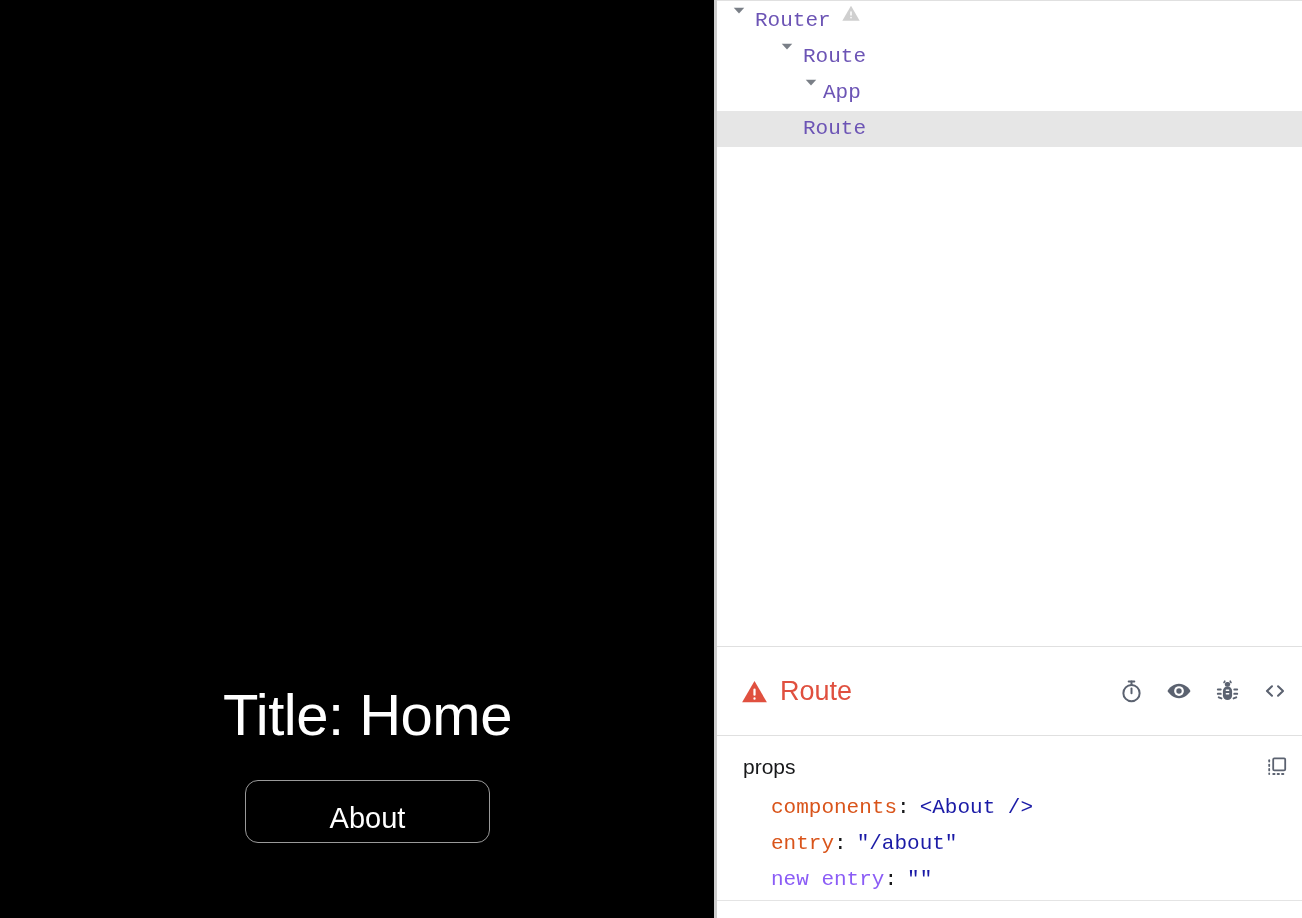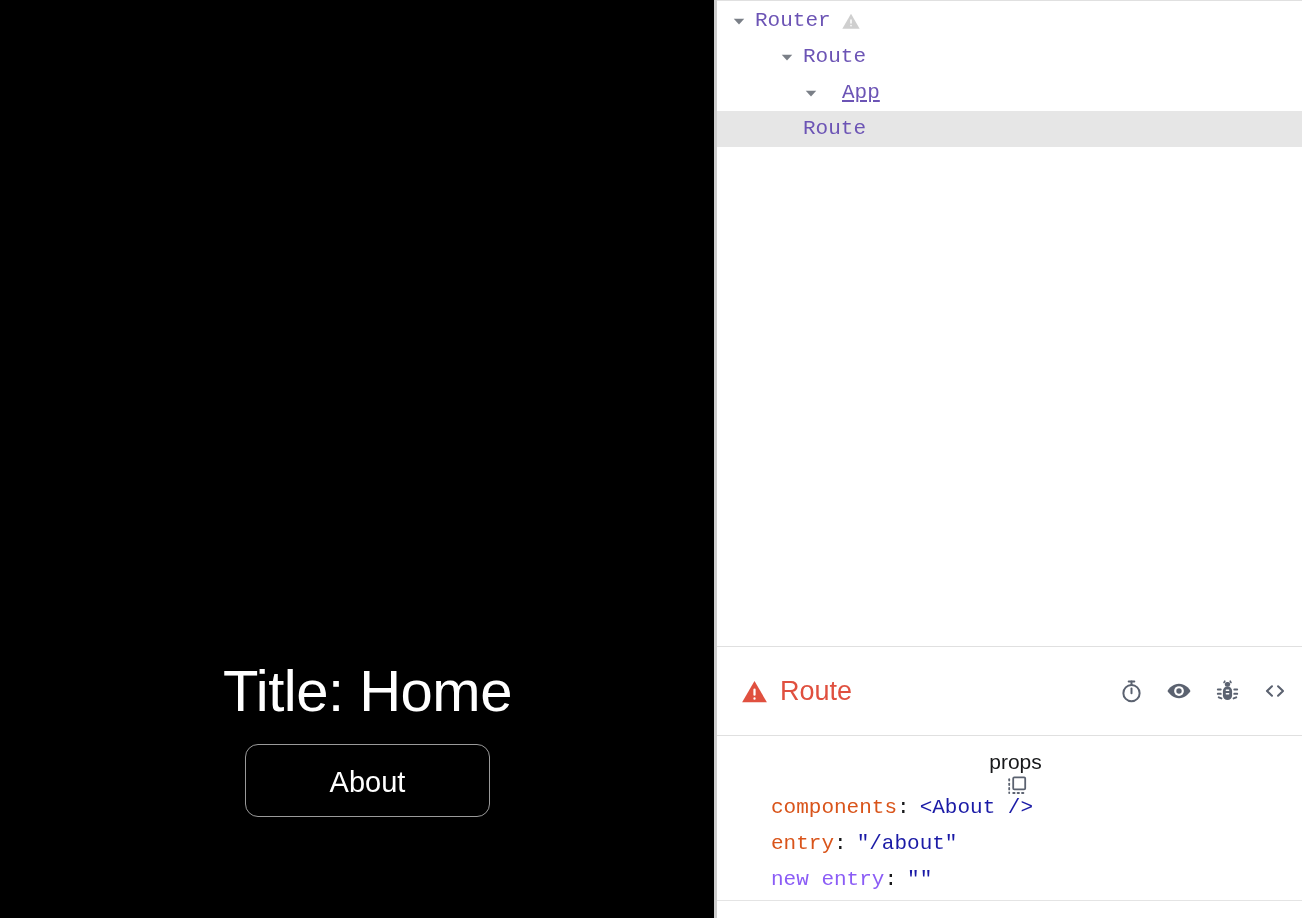--- a/index.html
+++ b/index.html
@@ -25,41 +25,41 @@
     height: 918px;
     background: #000000;
     position: relative;
     flex: 0 0 714px;
   }
 
   .app-content {
     position: absolute;
     left: 0;
     right: 0;
-    top: 656px;
+    top: 680px;
     display: flex;
     flex-direction: column;
     align-items: center;
     padding-left: 21px;
   }
 
   .app-title {
     color: #ffffff;
     font-family: "Liberation Sans", sans-serif;
     font-size: 58px;
     font-weight: 400;
     line-height: 70px;
     letter-spacing: -0.5px;
     white-space: nowrap;
   }
 
   .about-button {
-    margin-top: 18px;
+    margin-top: 30px;
     width: 245px;
-    height: 73px;
+    height: 63px;
     background: transparent;
     border: 1px solid #9a9a9a;
     border-radius: 13px;
     color: #ffffff;
     font-family: "Liberation Sans", sans-serif;
     font-size: 29px;
     font-weight: 400;
     line-height: 75px;
     text-align: center;
     cursor: pointer;
@@ -90,21 +90,21 @@
   .tree-panel {
     height: 645px;
     overflow: hidden;
     background: #ffffff;
     padding-top: 2px;
   }
 
   .tree-row {
     height: 36px;
     display: flex;
-    align-items: center;
+    align-items: flex-start;
     font-family: "Liberation Mono", monospace;
     font-size: 21px;
     line-height: 36px;
     white-space: nowrap;
     cursor: pointer;
     padding-left: 12px;
   }
 
   .tree-row.selected {
     background: #e6e6e6;
@@ -195,21 +195,20 @@
     padding-top: 14px;
     overflow: hidden;
     position: relative;
   }
 
   .props-header {
     display: flex;
     align-items: center;
     padding: 0 14px 0 26px;
     height: 34px;
-    flex-direction: column;
   }
 
   .props-header-label {
     color: #17181a;
     font-family: "Liberation Sans", sans-serif;
     font-size: 21px;
     font-weight: 400;
     flex: 1 1 auto;
   }
 
@@ -294,21 +293,21 @@
           </span>
           <span class="tree-label" style="margin-left: 6px;">Route</span>
         </div>
         <div class="tree-row">
           <span class="tree-indent" style="width: 72px;"></span>
           <span class="tree-arrow">
             <svg width="14" height="14" viewBox="0 0 12 12">
               <path d="M1.5 4 L6 9 L10.5 4 Z" fill="#7a7f87"></path>
             </svg>
           </span>
-          <span class="tree-label" style="margin-left: 21px; text-decoration: underline;">App</span>
+          <span class="tree-label" style="margin-left: 2px;">App</span>
         </div>
         <div class="tree-row selected">
           <span class="tree-indent" style="width: 48px;"></span>
           <span class="tree-arrow empty"></span>
           <span class="tree-label" style="margin-left: 6px;">Route</span>
         </div>
       </div>
 
     <div class="panel-divider"></div>
 

